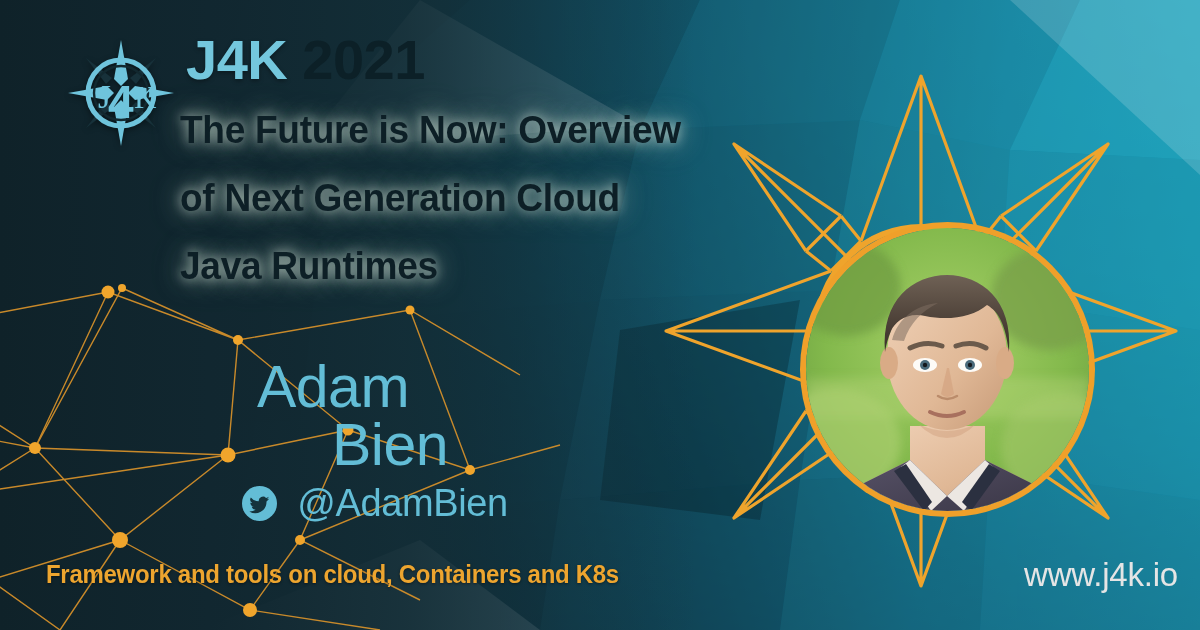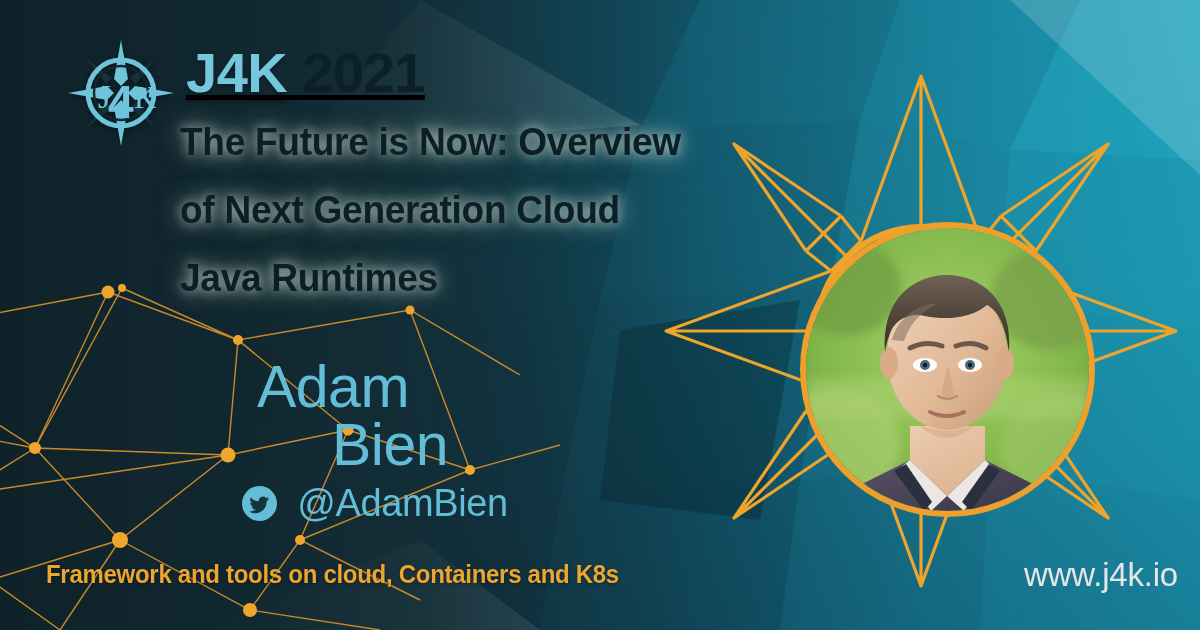--- a/index.html
+++ b/index.html
@@ -34,30 +34,30 @@
 
   
   .logo{
     position:absolute; left:66px; top:38px; width:110px; height:110px;
   }
   .logo svg{ width:100%; height:100%; display:block;
     filter:drop-shadow(0 2px 3px rgba(0,0,0,.45)); }
 
   
   .header{
-    position:absolute; left:186px; top:45px;
+    position:absolute; left:186px; top:32px;
     font-size:56px; font-weight:bold; letter-spacing:-.5px;
-    line-height:1; white-space:nowrap;text-decoration:underline;
+    line-height:1; white-space:nowrap;
   }
   .header .j4k{ color:#74c7dd; text-shadow:0 2px 4px rgba(0,0,0,.35); }
   .header .yr { color:#0c2027; }
 
   
   .title{
-    position:absolute; left:180px; top:122px; width:660px;
+    position:absolute; left:180px; top:110px; width:660px;
   }
   .title .line{
     font-size:39px; font-weight:bold; color:#0d1f26;
     line-height:1.0; letter-spacing:-.3px;
     margin-bottom:29px; white-space:nowrap;
     transform:scaleX(.95); transform-origin:left center;
     text-shadow:
        0 0 12px rgba(226,240,226,.72),
        0 0 26px rgba(206,228,210,.52),
        0 0 42px rgba(190,216,198,.3);

